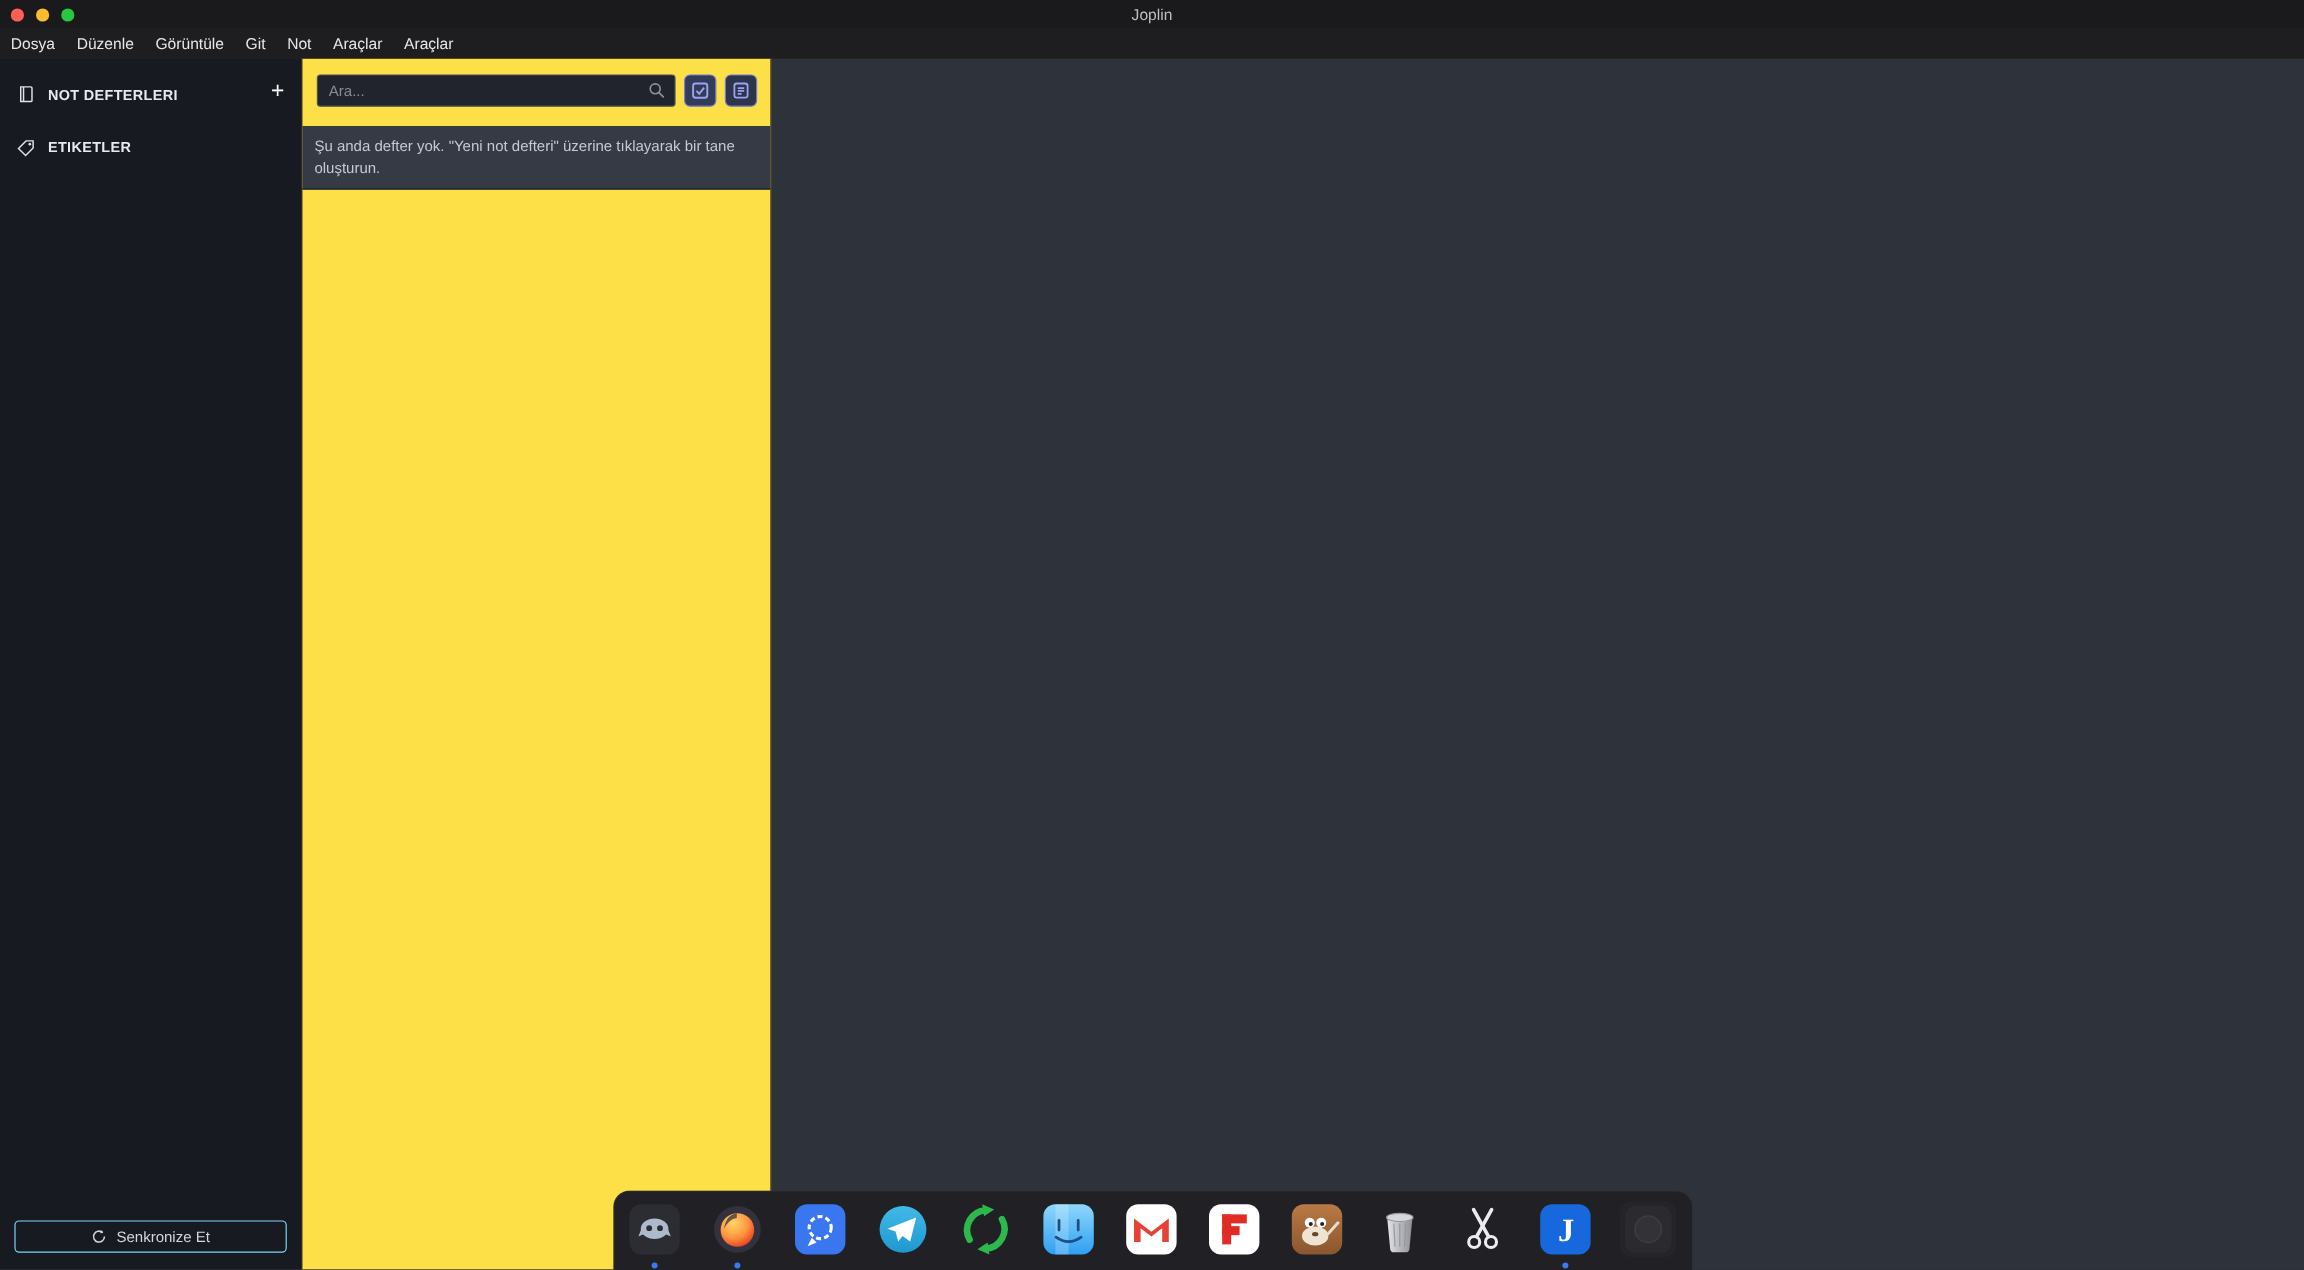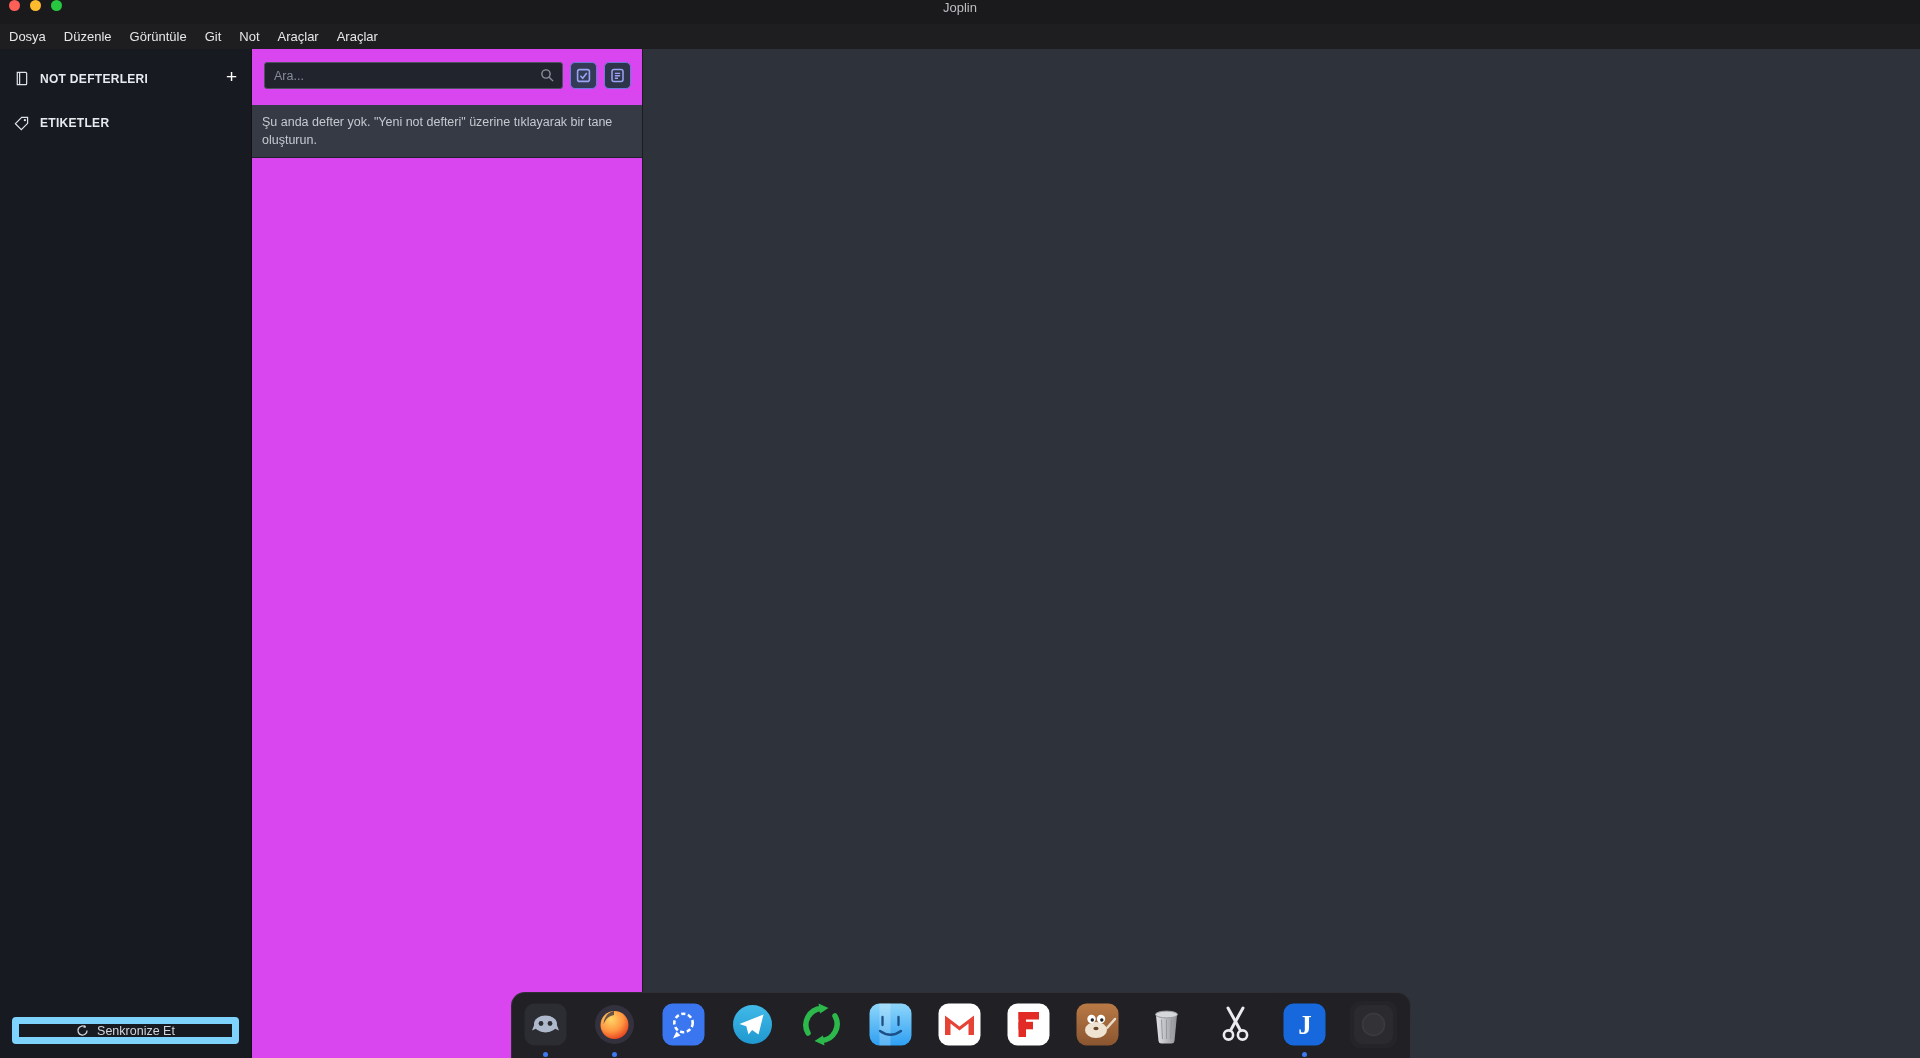--- a/index.html
+++ b/index.html
@@ -1,43 +1,43 @@
 <!DOCTYPE html>
 <html><head>
 <meta charset="utf-8">
 <style>
   * { margin:0; padding:0; box-sizing:border-box; }
   html,body { width:1920px; height:1058px; overflow:hidden; background:#2e323b;
               font-family:"Liberation Sans", sans-serif; }
 
   
-  .titlebar { position:relative; height:24px; background:#1a1a1c; display:flex; align-items:flex-start; }
+  .titlebar { position:relative; height:24px; background:#1a1a1c; display:flex; align-items:center; }
   .lights { display:flex; gap:10px; padding-left:9px; align-items:center; }
   .light { width:11px; height:11px; border-radius:50%; }
   .light.close { background:#fe5f57; } .light.min { background:#febb2e; } .light.max { background:#27c83f; }
   .win-title { position:absolute; left:0; right:0; text-align:center; font-size:13px; color:#bdbfc3; }
 
   
   .menubar { height:25px; background:#1e1e21; display:flex; align-items:center; }
   .menu-item { font-size:13px; color:#e6e7e9; padding:0 9px; line-height:25px; }
 
   
   .app { display:flex; height:1009px; }
 
   .sidebar { width:251px; background:#171a20; position:relative; flex:none; }
   .sb-row { display:flex; align-items:center; gap:11px; margin:0 14px; height:26px; }
   .sb-row.notebooks { margin-top:11px;align-items:flex-end; }
   .sb-row.tags { margin-top:24px; }
   .sb-label { flex:1; font-size:12px; font-weight:700; color:#e7eaee; letter-spacing:.3px; }
   .plus-btn { color:#ffffff; font-size:19px; font-weight:500; line-height:1; }
   .sync-btn { position:absolute; left:12px; right:12px; bottom:14px; height:27px;
-              border:7px solid #7dd3fc; border-radius:4px; display:flex; align-items:center;
+              border:1px solid #7dd3fc; border-radius:4px; display:flex; align-items:center;
               justify-content:center; gap:8px; color:#d3d6db; font-size:12.5px; background:transparent; }
 
-  .notes-panel { width:392px; background:#d946ef; border-right:1px solid #1a1c22;
+  .notes-panel { width:392px; background:#fde047; border-right:1px solid #1a1c22;
                  border-left:1px solid #101216; flex:none; display:flex; flex-direction:column; }
   .search-row { display:flex; align-items:center; gap:7px; padding:13px 11px 0 12px; }
   .search-wrap { position:relative; flex:1; }
   .search-input { width:100%; height:27px; background:#21242c; border:1px solid #4b515d;
                   border-radius:3px; color:#ced2d9; font-size:12.5px; padding:0 28px 0 9px; outline:none; }
   .search-input::placeholder { color:#868c98; }
   .search-icon { position:absolute; right:8px; top:6px; }
   .icon-btn { width:27px; height:27px; border-radius:5px; display:flex; align-items:center;
               justify-content:center; flex:none; }
   .icon-btn.todo { background:#343b56; border:1px solid #6f79da; }

